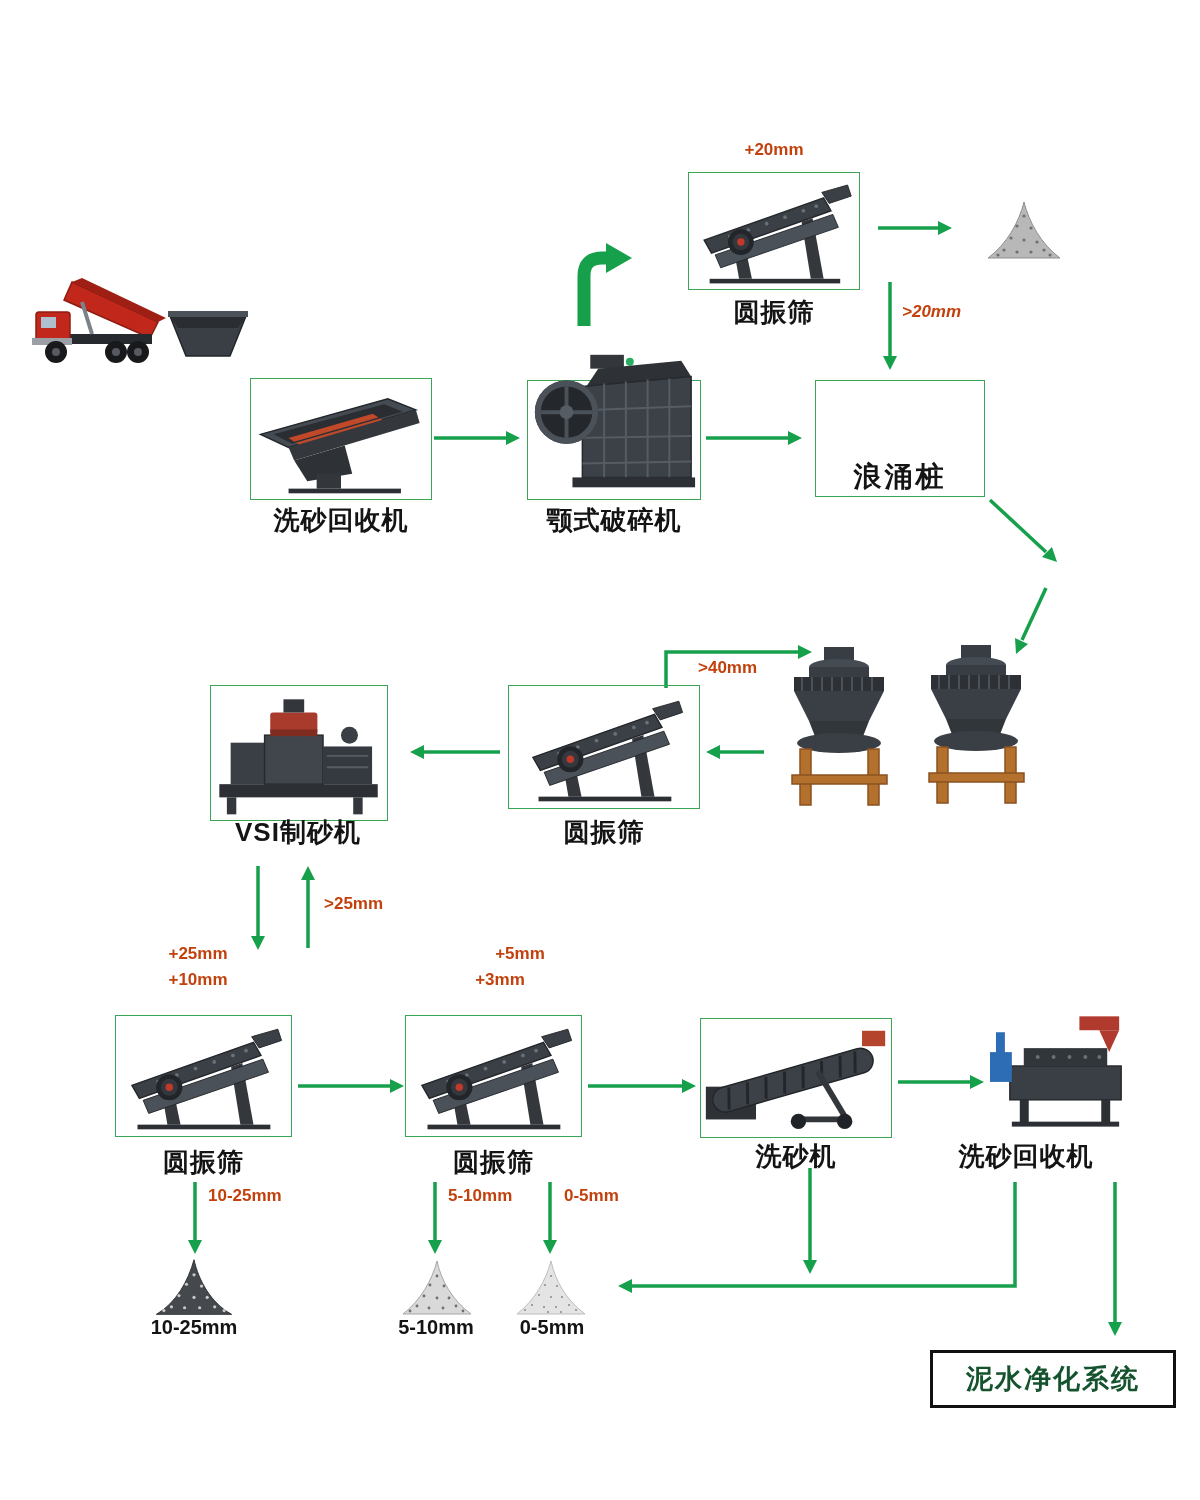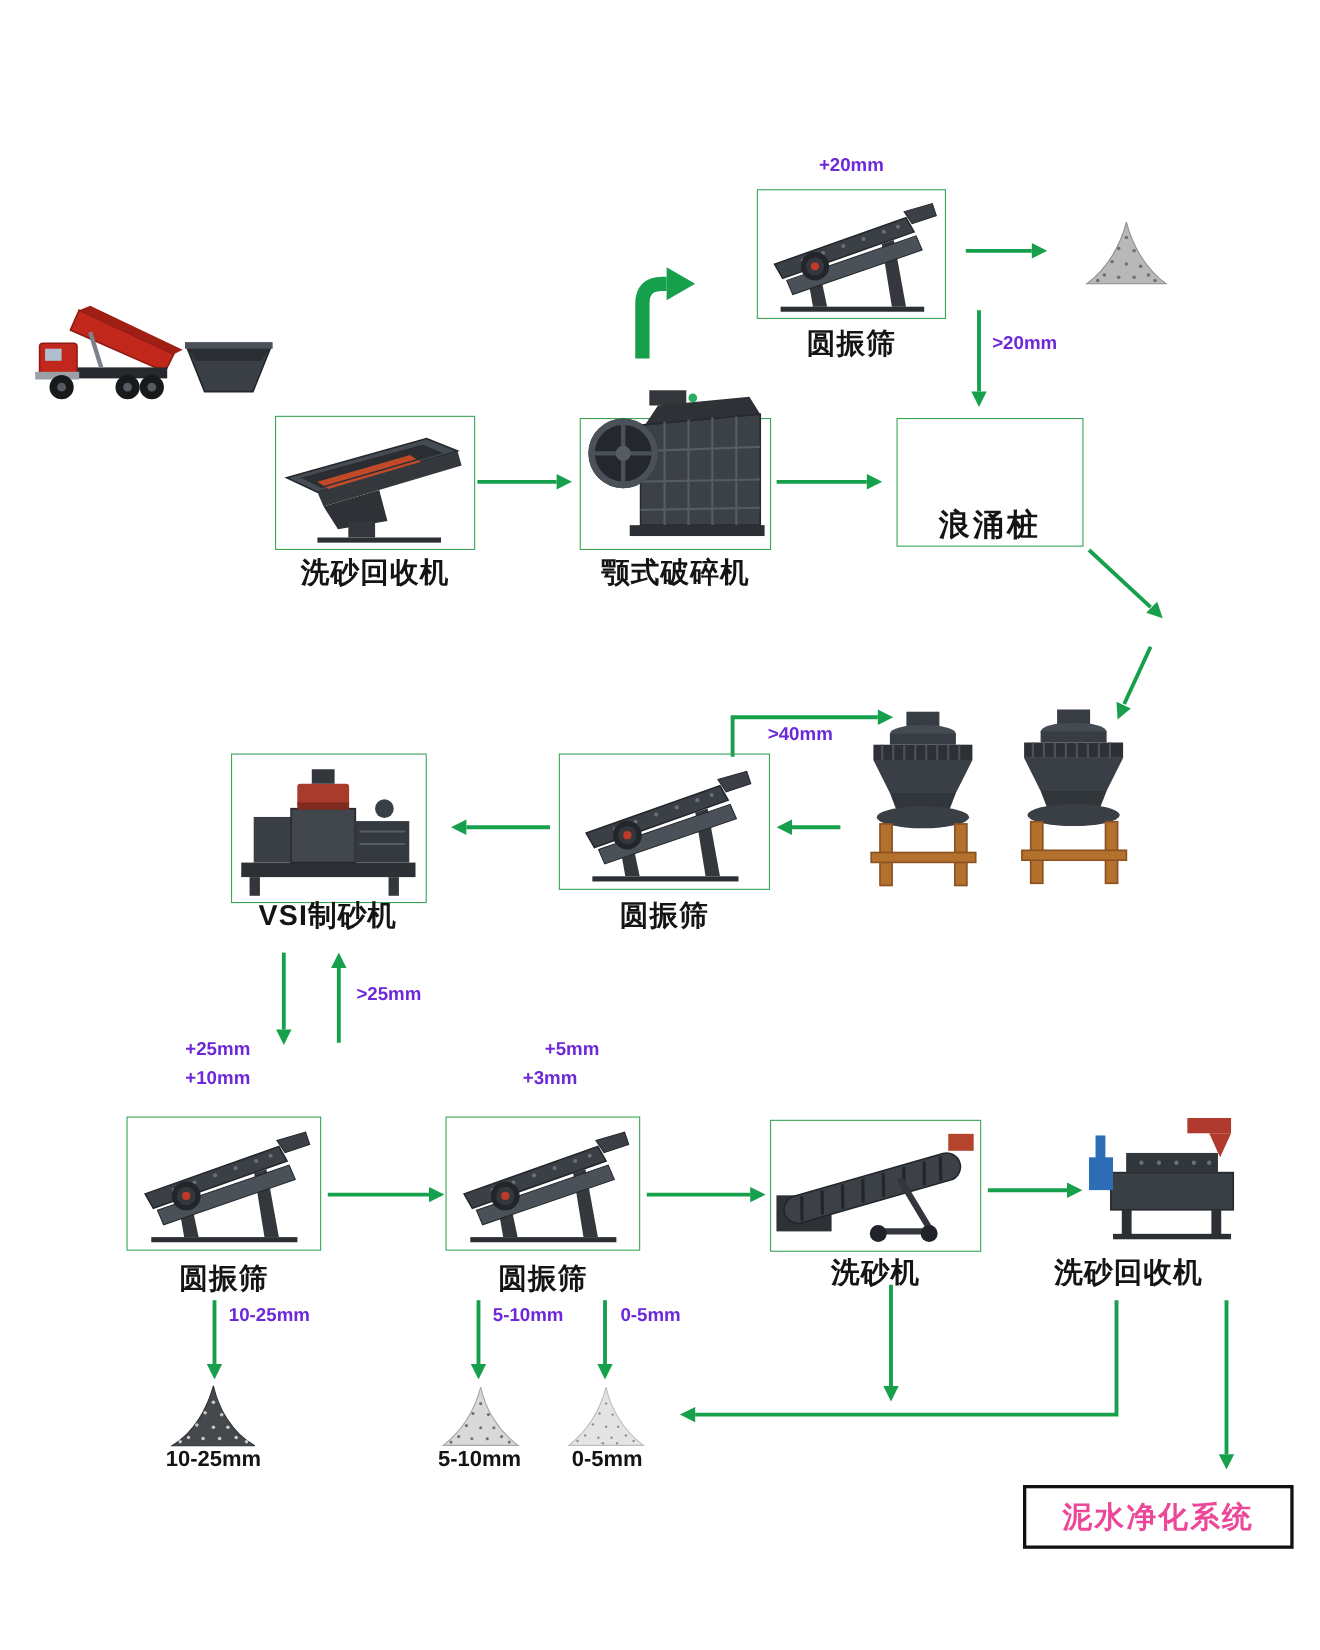--- a/index.html
+++ b/index.html
@@ -3,25 +3,25 @@
 <meta charset="utf-8">
 <style>
   * { margin:0; padding:0; box-sizing:border-box; }
   html,body { background:#ffffff; }
   body { font-family:"Liberation Sans","DejaVu Sans",sans-serif; color:#141414; }
   .canvas { position:relative; width:1200px; height:1500px; background:#ffffff; overflow:hidden; }
   .gbox { position:absolute; border:1px solid #3aa557; background:transparent; }
   .art { position:absolute; }
   .art svg { display:block; width:100%; height:100%; }
   .node-label { position:absolute; font-weight:bold; font-size:26px; line-height:1.1; color:#141414; text-align:center; letter-spacing:1px; white-space:nowrap; }
-  .mm-label { position:absolute; font-weight:bold; font-size:17px; color:#6d28d9; white-space:nowrap; }
+  .mm-label { position:absolute; font-weight:bold; font-size:17px; color:#c2410c; white-space:nowrap; }
   .mm-label.center { text-align:center; }
   .pile-label { position:absolute; font-weight:bold; font-size:20px; color:#141414; text-align:center; white-space:nowrap; }
   .surge-box { position:absolute; border:1px solid #3aa557; display:flex; align-items:center; justify-content:center; font-weight:bold; font-size:28px; letter-spacing:3px; color:#141414; }
-  .purify-box { position:absolute; border:3px solid #111; display:flex; align-items:center; justify-content:center; font-weight:bold; font-size:27px; letter-spacing:2px; color:#ec4899; background:#fff; }
+  .purify-box { position:absolute; border:3px solid #111; display:flex; align-items:center; justify-content:center; font-weight:bold; font-size:27px; letter-spacing:2px; color:#14532d; background:#fff; }
   .arrows { position:absolute; left:0; top:0; pointer-events:none; }
 </style>
 </head>
 <body>
 
 <div class="canvas">
 
   <svg width="0" height="0" style="position:absolute" aria-hidden="true">
     <defs>
       <symbol id="sym-screen" viewBox="0 0 176 124">
@@ -171,21 +171,21 @@
         <circle cx="20" cy="52" r="1.6"></circle>
           <circle cx="33" cy="54" r="1.6"></circle>
           <circle cx="47" cy="54" r="1.6"></circle>
         <circle cx="60" cy="52" r="1.6"></circle>
           <circle cx="14" cy="57" r="1.6"></circle>
           <circle cx="66" cy="57" r="1.6"></circle>
       </g>
     </svg>
   </div>
 
-  <div class="mm-label" style="left:902px; top:302px;">&gt;20mm</div>
+  <div class="mm-label" style="left:902px; top:302px;font-style:italic;">&gt;20mm</div>
 
   <div class="surge-box" style="left:815px; top:380px; width:170px; height:117px;align-items:flex-end;">
     <span>浪涌桩</span>
   </div>
 
   <div class="gbox" style="left:250px; top:378px; width:182px; height:122px;"></div>
   <div class="art" style="left:252px; top:380px; width:178px; height:118px;">
     <svg viewBox="0 0 184 126">
       <polygon points="6,58 142,20 172,32 36,72" fill="#454b52" stroke="#23272b" stroke-width="1.5"></polygon>
       <polygon points="20,58 138,26 158,34 40,68" fill="#2a2e32"></polygon>

